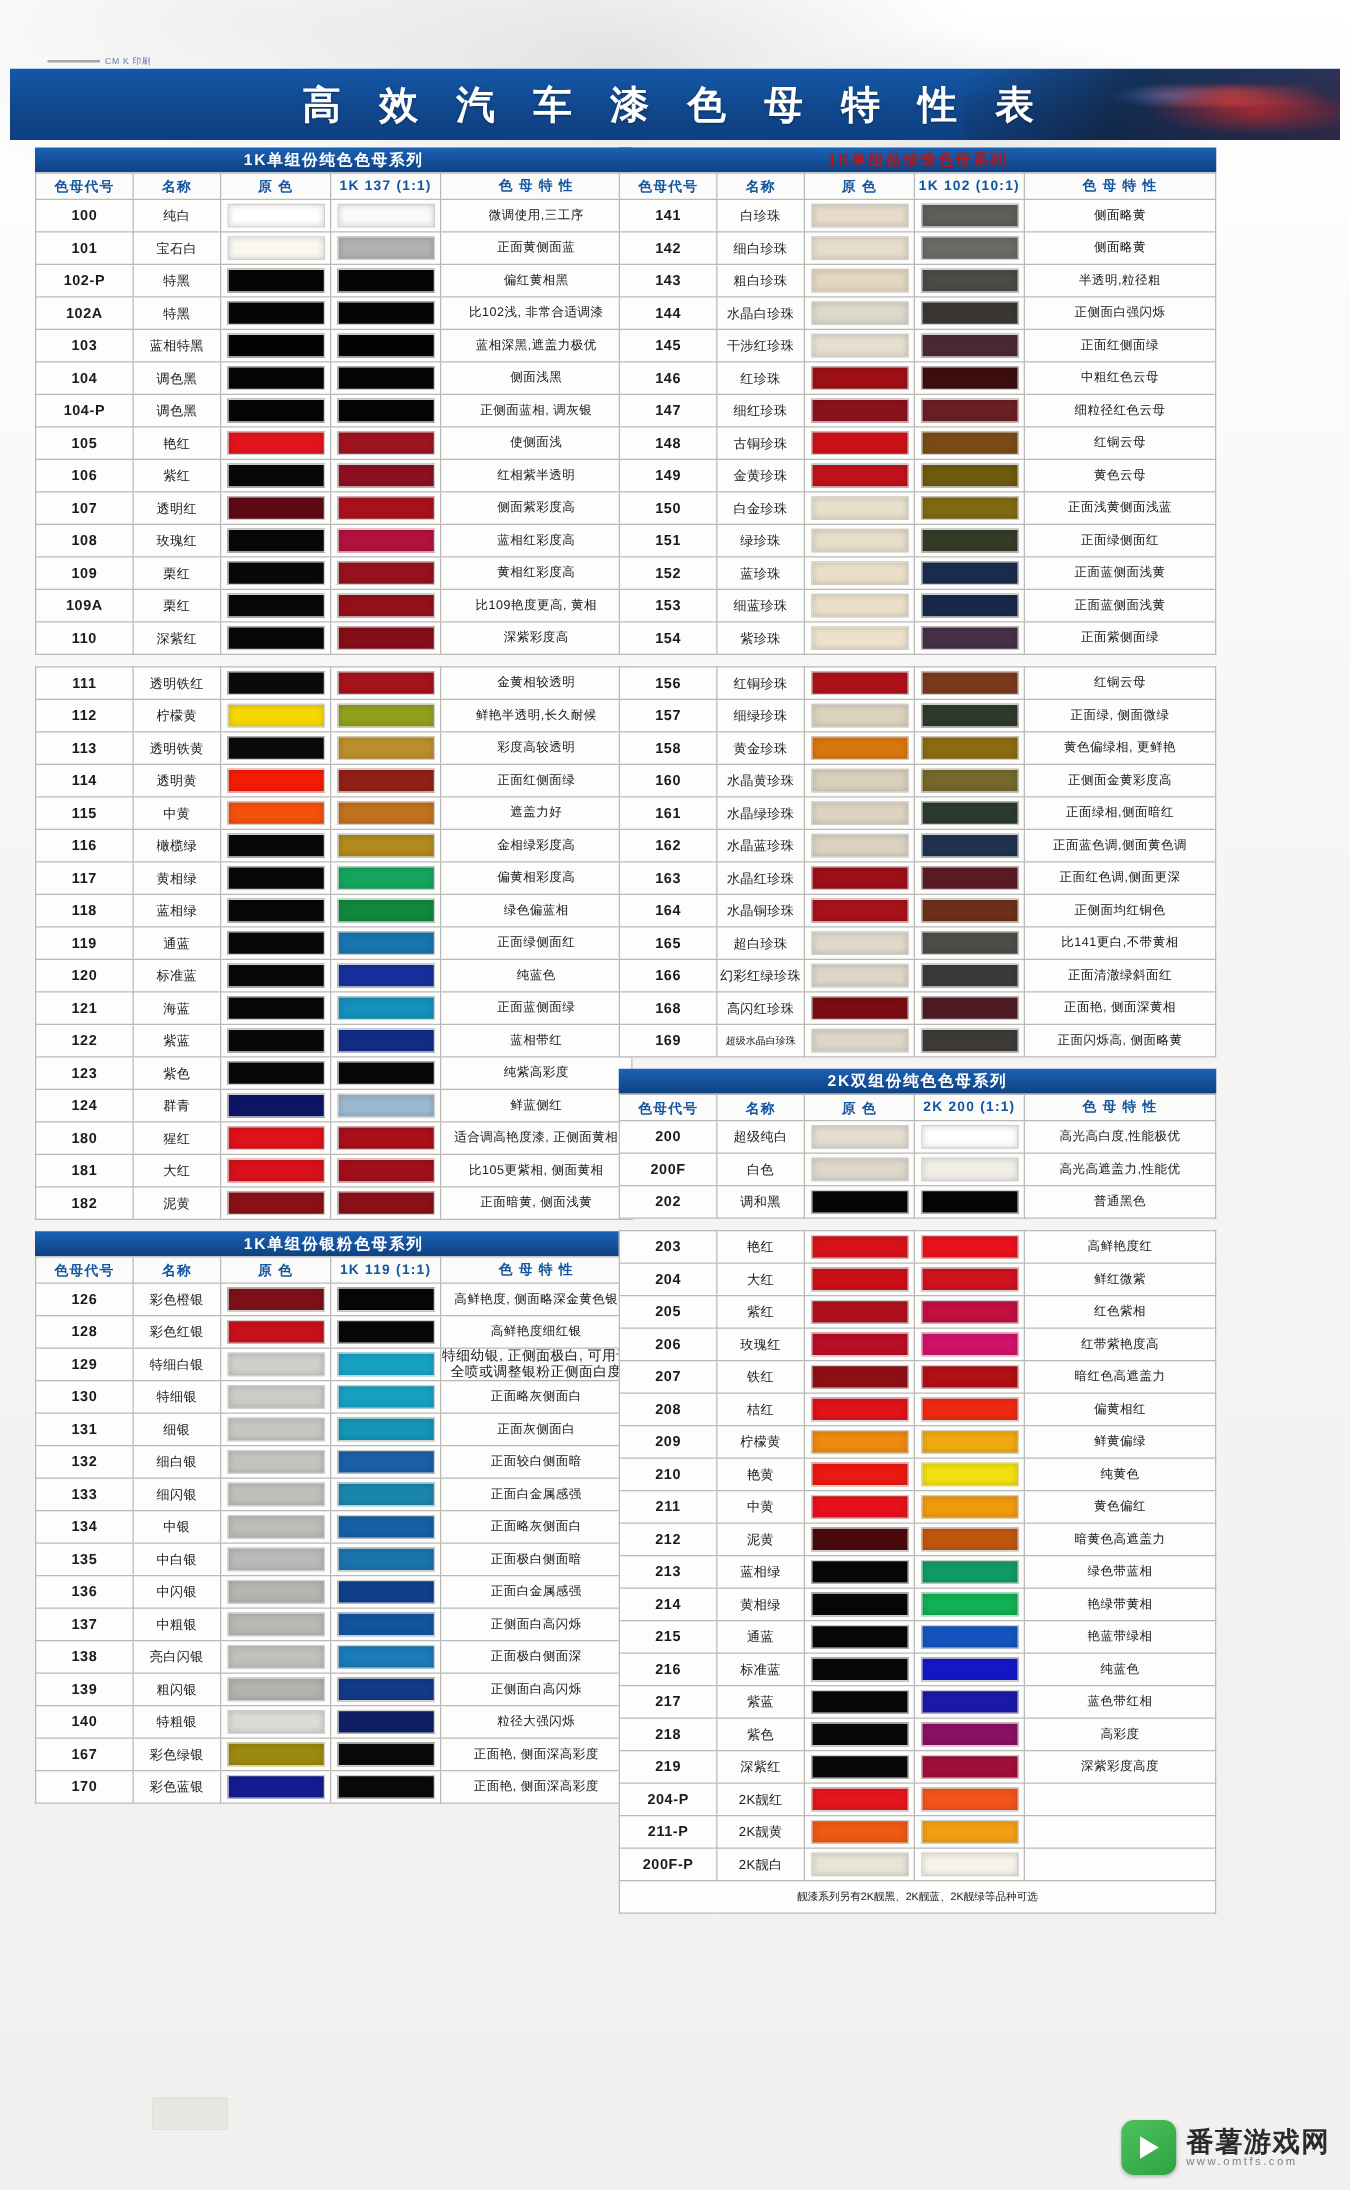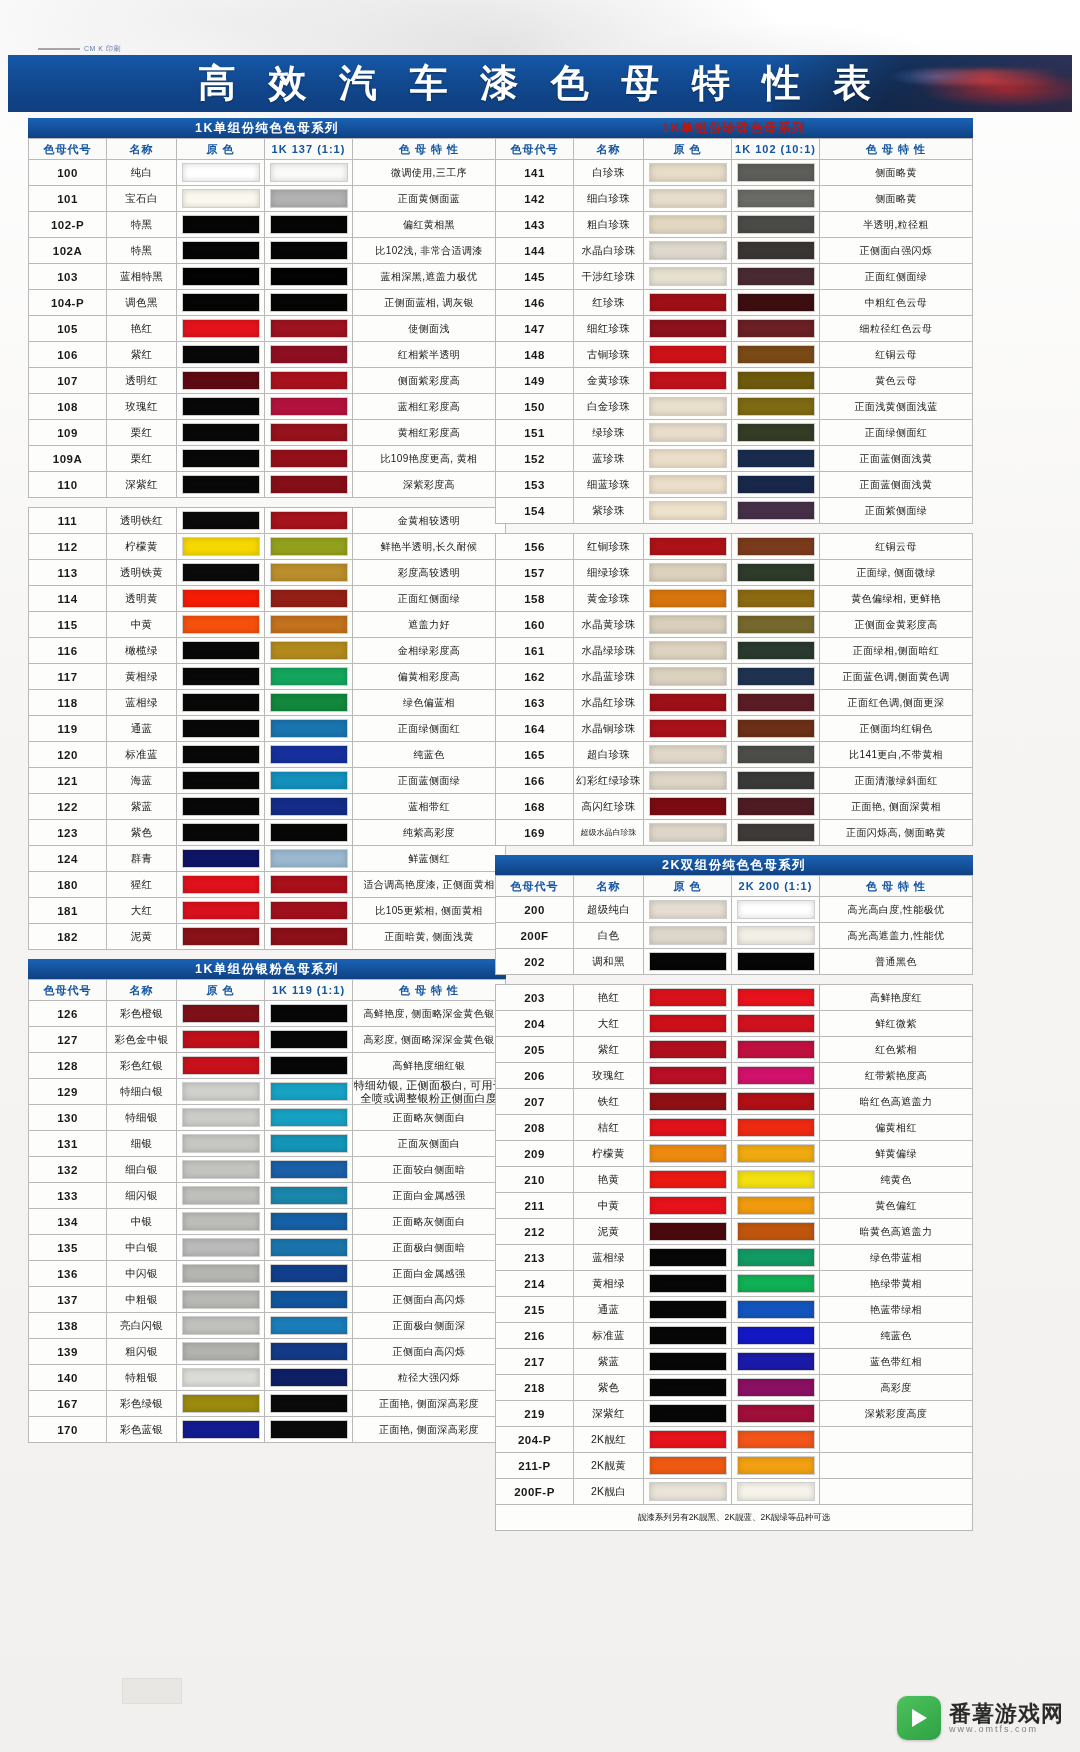--- a/index.html
+++ b/index.html
@@ -44,21 +44,21 @@
       linear-gradient(115deg, rgba(12,52,104,0) 0%, rgba(20,20,30,.55) 42%, rgba(70,20,20,.55) 100%);
   }
   .banner .car:after{
     content:""; position:absolute; right:12px; top:14px; width:150px; height:16px;
     background:linear-gradient(90deg, rgba(255,60,60,.0), rgba(255,70,60,.55), rgba(255,150,60,.0));
     filter:blur(2px); border-radius:8px;
   }
   .banner-title{
     position:absolute; left:0; right:0; top:0; height:57px;
     display:flex; align-items:center; justify-content:center;
-    color:#ffffff; font-size:38px; font-weight:bold; letter-spacing:11px;
+    color:#ffffff; font-size:31px; font-weight:bold; letter-spacing:11px;
     text-shadow:0 1px 2px rgba(0,0,0,.35);
     z-index:2;
   }
 
   
   .col{ position:absolute; top:118px; width:478px; }
   .col-left{ left:28px; }
   .col-right{ left:495px; }
 
   
@@ -194,20 +194,31 @@
               <td class="c-name">蓝相特黑</td>
               <td class="c-sw">
                 <span class="swatch" style="background: rgb(3, 3, 3);"></span>
               </td>
               <td class="c-sw">
                 <span class="swatch" style="background: rgb(3, 3, 3);"></span>
               </td>
               <td class="c-desc">蓝相深黑,遮盖力极优</td>
             </tr>
             <tr>
+              <td class="c-code">104</td>
+              <td class="c-name">调色黑</td>
+              <td class="c-sw">
+                <span class="swatch" style="background: rgb(5, 5, 5);"></span>
+              </td>
+              <td class="c-sw">
+                <span class="swatch" style="background: rgb(5, 5, 5);"></span>
+              </td>
+              <td class="c-desc">侧面浅黑</td>
+            </tr>
+            <tr>
               <td class="c-code">104-P</td>
               <td class="c-name">调色黑</td>
               <td class="c-sw">
                 <span class="swatch" style="background: rgb(5, 5, 5);"></span>
               </td>
               <td class="c-sw">
                 <span class="swatch" style="background: rgb(5, 5, 5);"></span>
               </td>
               <td class="c-desc">正侧面蓝相, 调灰银</td>
             </tr>
@@ -500,31 +511,20 @@
             <tr>
               <td class="c-code">126</td>
               <td class="c-name">彩色橙银</td>
               <td class="c-sw">
                 <span class="swatch" style="background: rgb(126, 16, 24);"></span>
               </td>
               <td class="c-sw">
                 <span class="swatch" style="background: rgb(7, 7, 7);"></span>
               </td>
               <td class="c-desc">高鲜艳度, 侧面略深金黄色银</td>
-            </tr>
-            <tr>
-              <td class="c-code">127</td>
-              <td class="c-name">彩色金中银</td>
-              <td class="c-sw">
-                <span class="swatch" style="background: rgb(192, 16, 26);"></span>
-              </td>
-              <td class="c-sw">
-                <span class="swatch" style="background: rgb(7, 7, 7);"></span>
-              </td>
-              <td class="c-desc">高彩度, 侧面略深深金黄色银</td>
             </tr>
             <tr>
               <td class="c-code">128</td>
               <td class="c-name">彩色红银</td>
               <td class="c-sw">
                 <span class="swatch" style="background: rgb(200, 17, 27);"></span>
               </td>
               <td class="c-sw">
                 <span class="swatch" style="background: rgb(7, 7, 7);"></span>
               </td>

